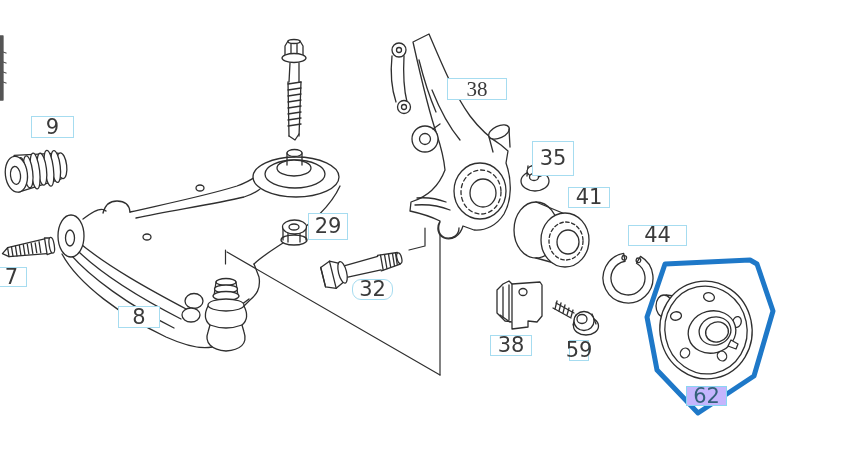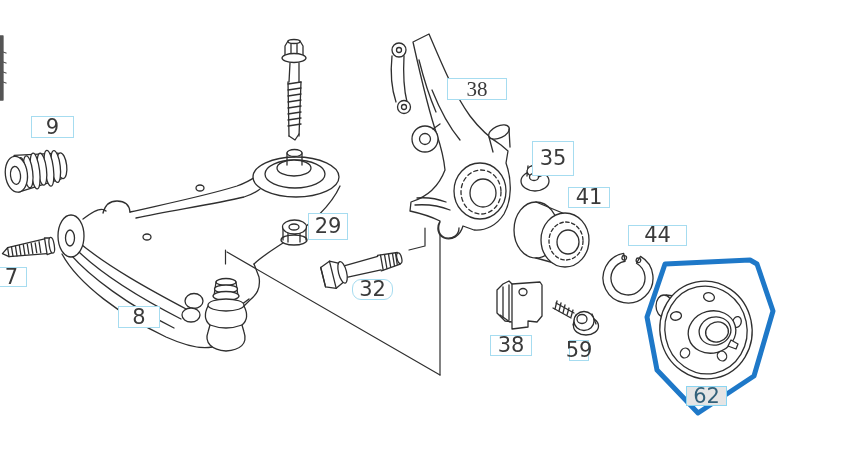--- a/index.html
+++ b/index.html
@@ -2,21 +2,21 @@
 <html><head>
 <meta charset="utf-8">
 <style>
   html,body{margin:0;padding:0;background:#fff;}
   .stage{position:relative;width:842px;height:467px;background:#fff;overflow:hidden;
          font-family:"DejaVu Sans","Liberation Sans",sans-serif;}
   .stage svg{position:absolute;left:0;top:0;z-index:1;}
   .callout{position:absolute;z-index:2;box-sizing:border-box;background:#fff;
            border:1px solid #a6dcf0;color:#3a3a3a;font-size:21px;line-height:1;
            display:flex;align-items:center;justify-content:center;cursor:pointer;}
-  .callout.highlight{background:#e5e5e5;border-color:#8ad5f2;color:#33617a;}
+  .callout.highlight{background:#c4b5fd;border-color:#8ad5f2;color:#33617a;}
   .p7{left:-16px;top:267px;width:43px;height:20px;justify-content:flex-end;padding-right:8px;}
   .p8{left:118px;top:306px;width:42px;height:22px;}
   .p9{left:31px;top:116px;width:43px;height:22px;}
   .p26{left:296px;top:75px;width:53px;height:32px;font-size:26px;}
   .p29{left:308px;top:213px;width:40px;height:27px;}
   .p32{left:352px;top:279px;width:41px;height:21px;border-radius:9px;}
   .p35{left:532px;top:141px;width:42px;height:35px;}
   .p38{left:447px;top:78px;width:60px;height:22px;font-family:Liberation Serif, serif;}
   .p41{left:568px;top:187px;width:42px;height:21px;}
   .p44{left:628px;top:225px;width:59px;height:21px;}

